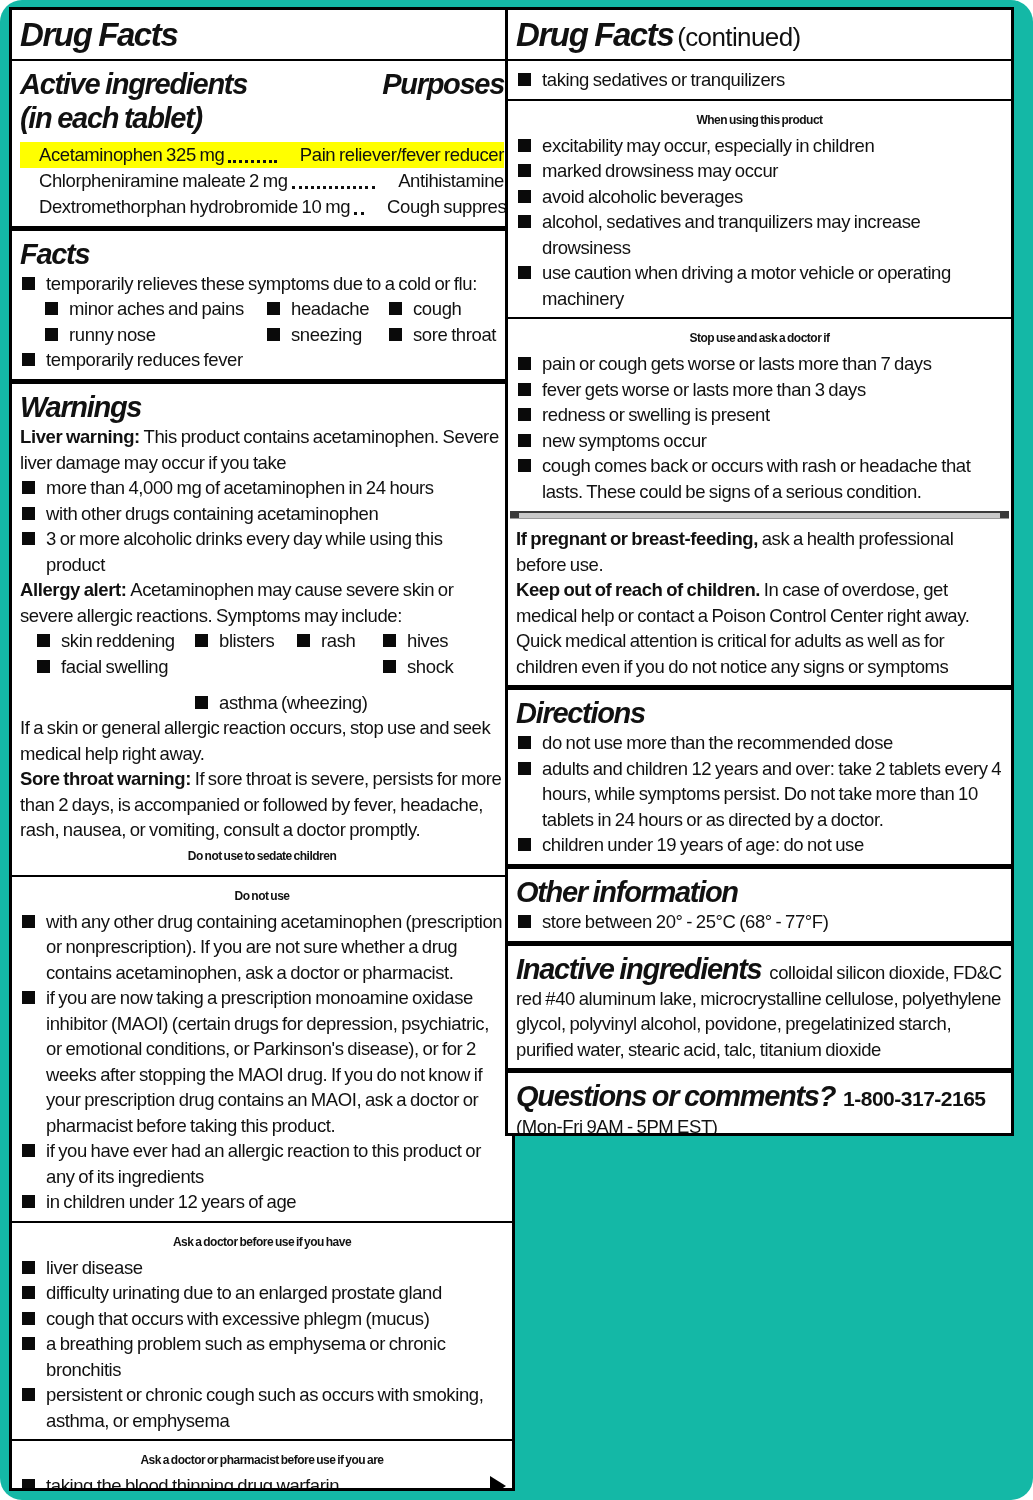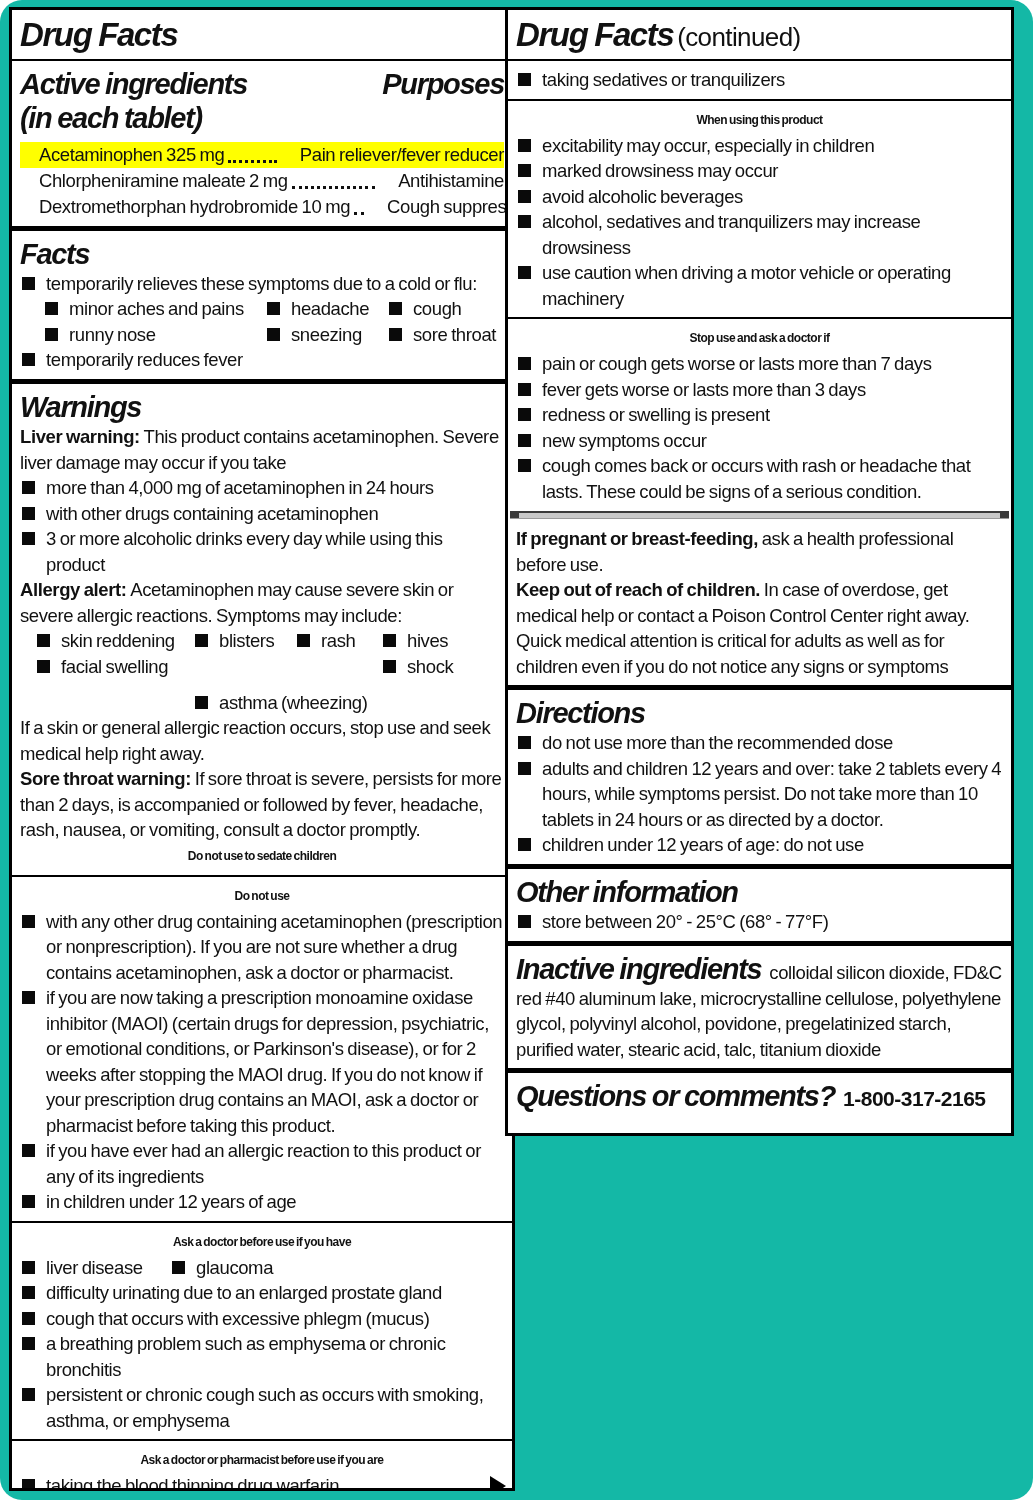--- a/index.html
+++ b/index.html
@@ -198,24 +198,20 @@
     </div>
     <div class="rule"></div>
 
     <div class="sec">
       <div class="h3">Ask a doctor before use if you have</div>
       <div class="pair-grid">
         <div class="b">
             <span class="sq"></span>
             <div class="bt">liver disease</div>
           </div>
-        <div class="b">
-            <span class="sq"></span>
-            <div class="bt">glaucoma</div>
-          </div>
       </div>
       <div class="b">
           <span class="sq"></span>
           <div class="bt">difficulty urinating due to an enlarged prostate gland</div>
         </div>
       <div class="b">
           <span class="sq"></span>
           <div class="bt">cough that occurs with excessive phlegm (mucus)</div>
         </div>
       <div class="b">
@@ -316,36 +312,37 @@
       <div class="b">
           <span class="sq"></span>
           <div class="bt">do not use more than the recommended dose</div>
         </div>
       <div class="b">
           <span class="sq"></span>
           <div class="bt">adults and children 12 years and over: take 2 tablets every 4 hours, while symptoms persist. Do not take more than 10 tablets in 24 hours or as directed by a doctor.</div>
         </div>
       <div class="b">
           <span class="sq"></span>
-          <div class="bt">children under 12 years of age: do not use</div>
+          <div class="bt">children under 19 years of age: do not use</div>
         </div>
     </div>
     <div class="rule thick"></div>
 
     <div class="sec">
       <div class="h2">Other information</div>
       <div class="b">
           <span class="sq"></span>
           <div class="bt">store between 20° - 25°C (68° - 77°F)</div>
         </div>
     </div>
     <div class="rule thick"></div>
 
     <div class="sec">
       <p><span class="h2 inline">Inactive ingredients</span><span>colloidal silicon dioxide, FD&amp;C red #40 aluminum lake, microcrystalline cellulose, polyethylene glycol, polyvinyl alcohol, povidone, pregelatinized starch, purified water, stearic acid, talc, titanium dioxide</span></p>
     </div>
     <div class="rule thick"></div>
 
     <div class="sec">
       <p><span class="h2 inline">Questions or comments?</span><span class="phone">1-800-317-2165</span></p>
+      <p>(Mon-Fri 9AM - 5PM EST)</p>
     </div>
   </div>
 </div>
 
 </body></html>

